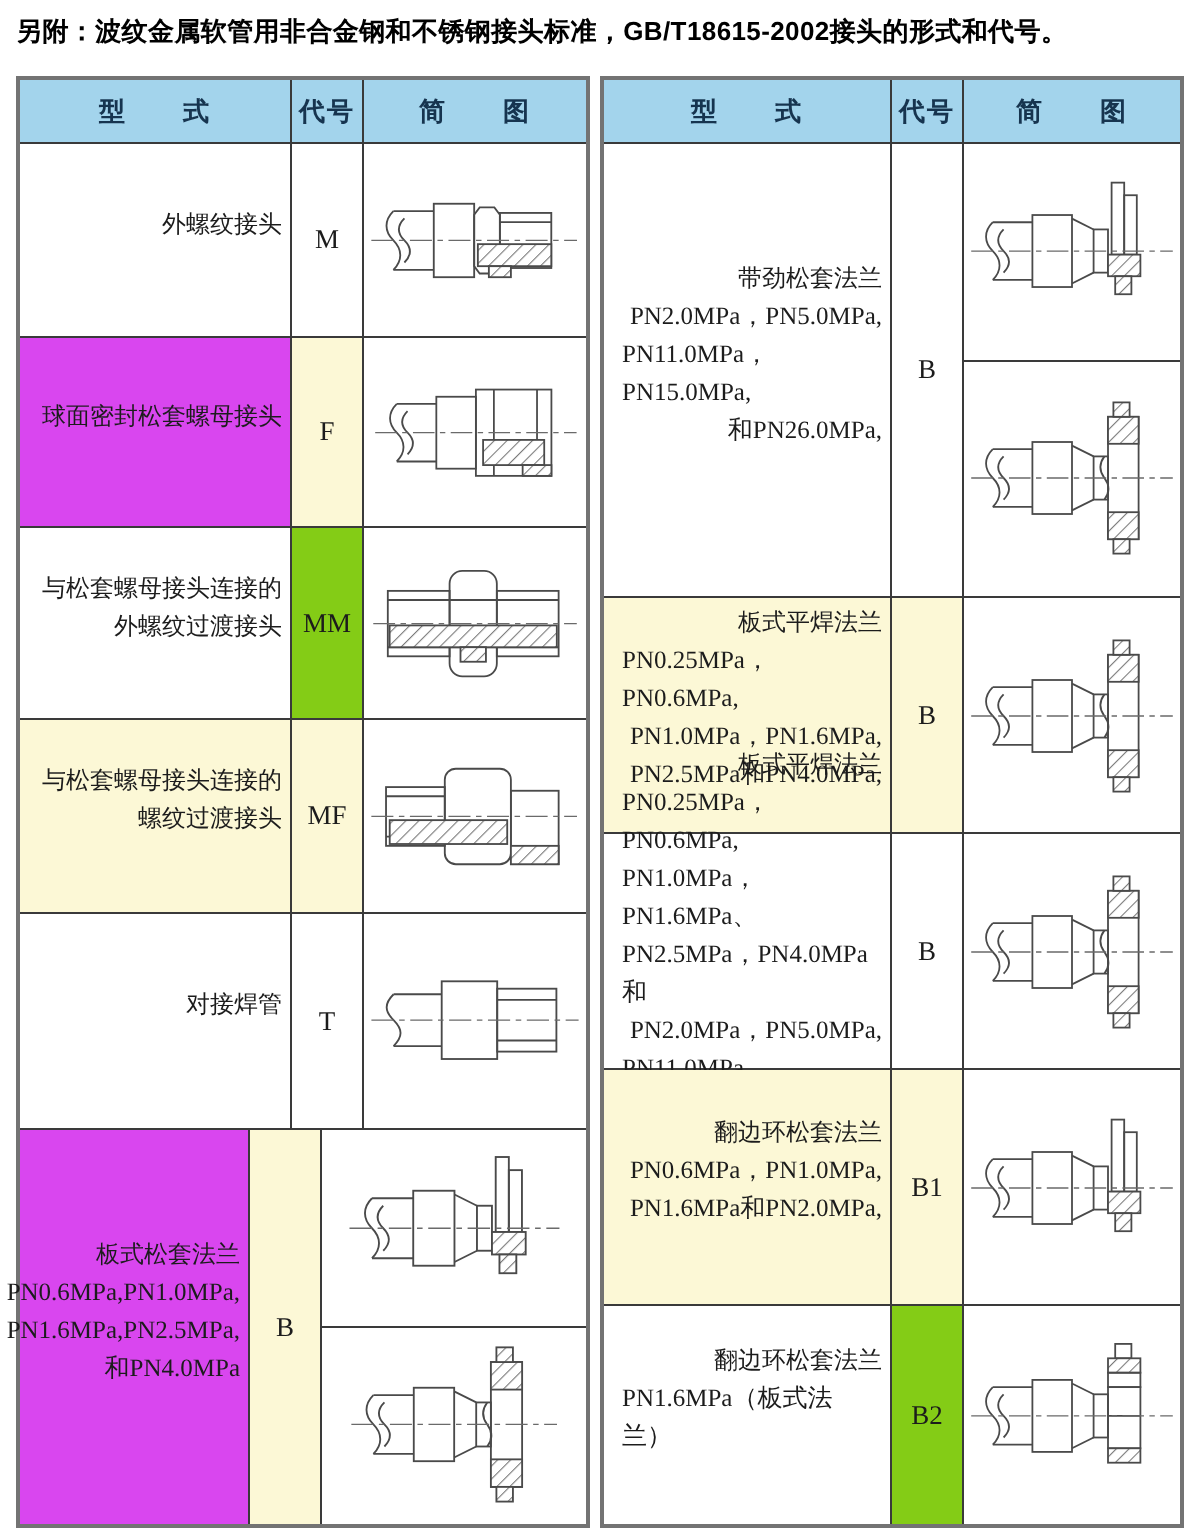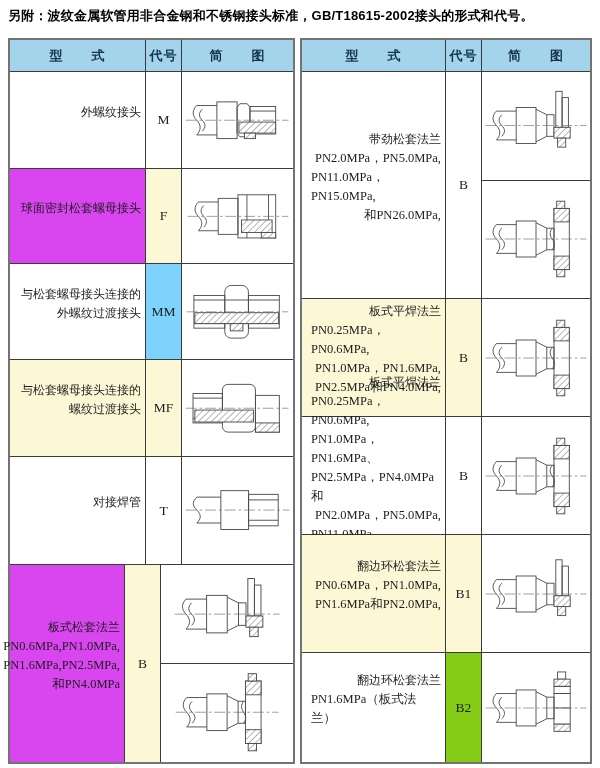--- a/index.html
+++ b/index.html
@@ -99,21 +99,21 @@
                   <line class="cl" x1="4" y1="46" x2="116" y2="46"></line>
                 </svg>
               </div>
             </div>
           </div>
           <div class="trow" style="height: 96px;">
             <div class="cell typec" style="width: 136px; background: rgb(255, 255, 255);">
               <div>与松套螺母接头连接的</div>
               <div>外螺纹过渡接头</div>
             </div>
-            <div class="cell codec" style="width: 36px; background: #7dd3fc;">MM</div>
+            <div class="cell codec" style="width: 36px; background: #84cc16;">MM</div>
             <div class="cell diagc">
               <div class="subdiag">
                 <svg viewBox="0 0 120 92">
                   <defs>
                     <pattern id="h3" patternUnits="userSpaceOnUse" width="5" height="5" patternTransform="rotate(45)">
                       <rect width="5" height="5" fill="#fff"></rect>
                       <line x1="0" y1="0" x2="0" y2="5" stroke="#7a7a7a" stroke-width="1.2"></line>
                     </pattern>
                   </defs>
                   <rect class="s" x="12" y="28" width="34" height="36"></rect>

